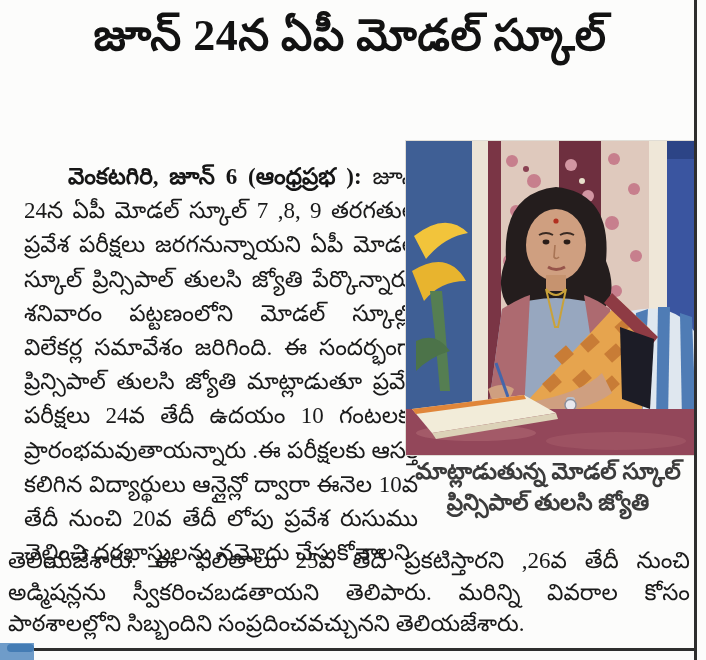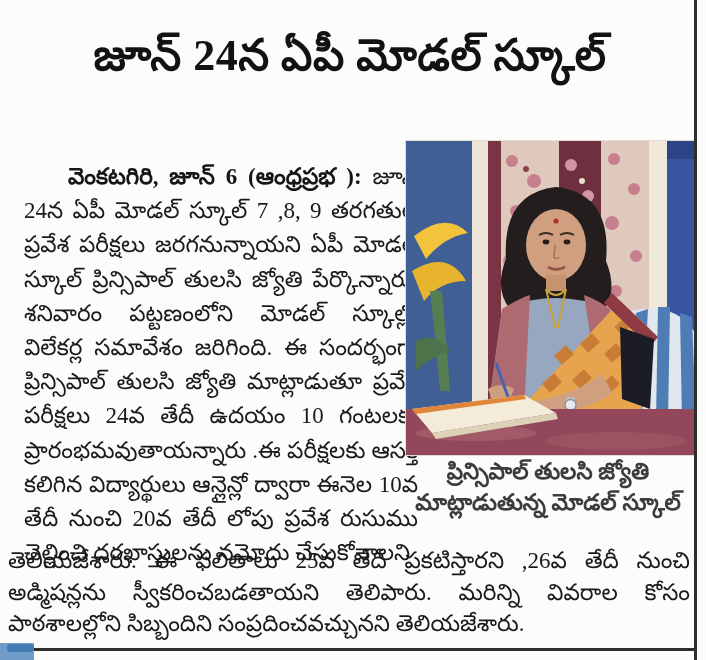--- a/index.html
+++ b/index.html
@@ -13,21 +13,20 @@
   }
   
   .headline{
     position:absolute;top:6px;left:0;width:700px;
     text-align:center;
     font-weight:800;
     font-size:44px;
     line-height:60px;
     color:#121212;
     letter-spacing:0.5px;
-    margin-top:20px;
   }
   
   .body-column{
     position:absolute;top:144px;left:8px;width:394px;
     font-size:23px;line-height:34.2px;
     text-align:justify;
     margin:16px;
   }
   .body-column .dateline{font-weight:800;color:#161616;}
   .body-column{text-indent:44px;}
@@ -201,22 +200,22 @@
       <ellipse cx="70" cy="292" rx="60" ry="8" fill="#b06a74" opacity="0.55"></ellipse>
       <ellipse cx="210" cy="300" rx="70" ry="9" fill="#a85e6a" opacity="0.5"></ellipse>
 
       <path d="M6,268 L118,254 L150,272 L26,292 Z" fill="#f2ecd9"></path>
       <path d="M6,268 L118,254 L120,258 L10,273 Z" fill="#e0863a"></path>
       <path d="M26,292 L150,272 L152,278 L30,298 Z" fill="#dcd2b8"></path>
     </svg>
   </figure>
 
   <div class="photo-caption">
+    <div>మాట్లాడుతున్న మోడల్ స్కూల్</div>
     <div>ప్రిన్సిపాల్ తులసి జ్యోతి</div>
-    <div>మాట్లాడుతున్న మోడల్ స్కూల్</div>
   </div>
 
   <p class="body-tail">తెలియజేశారు. ఈ ఫలితాలు 25వ తేదీ ప్రకటిస్తారని ,26వ తేదీ నుంచి అడ్మిషన్లను స్వీకరించబడతాయని తెలిపారు. మరిన్ని వివరాల కోసం పాఠశాలల్లోని సిబ్బందిని సంప్రదించవచ్చునని తెలియజేశారు.</p>
 
   <div class="border-right"></div>
   <div class="border-bottom"></div>
 
   <div class="scroll-fragment">
     <div class="thumb"></div>
   </div>

